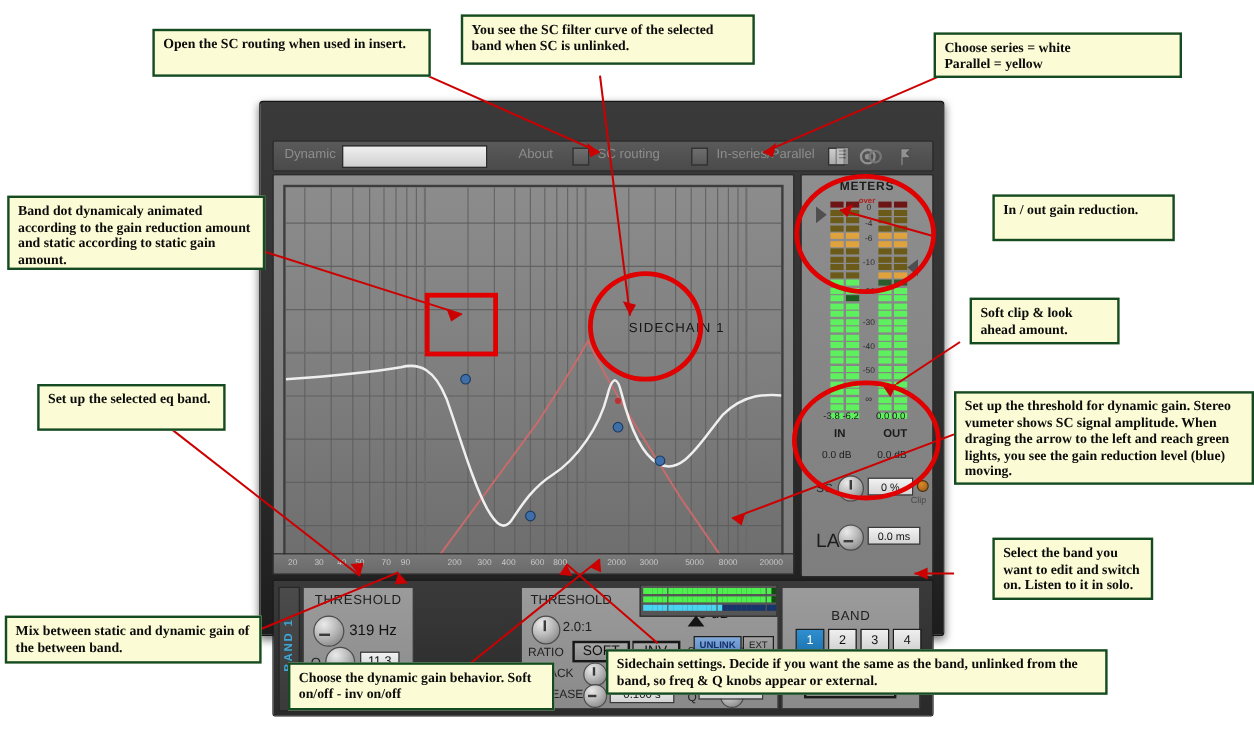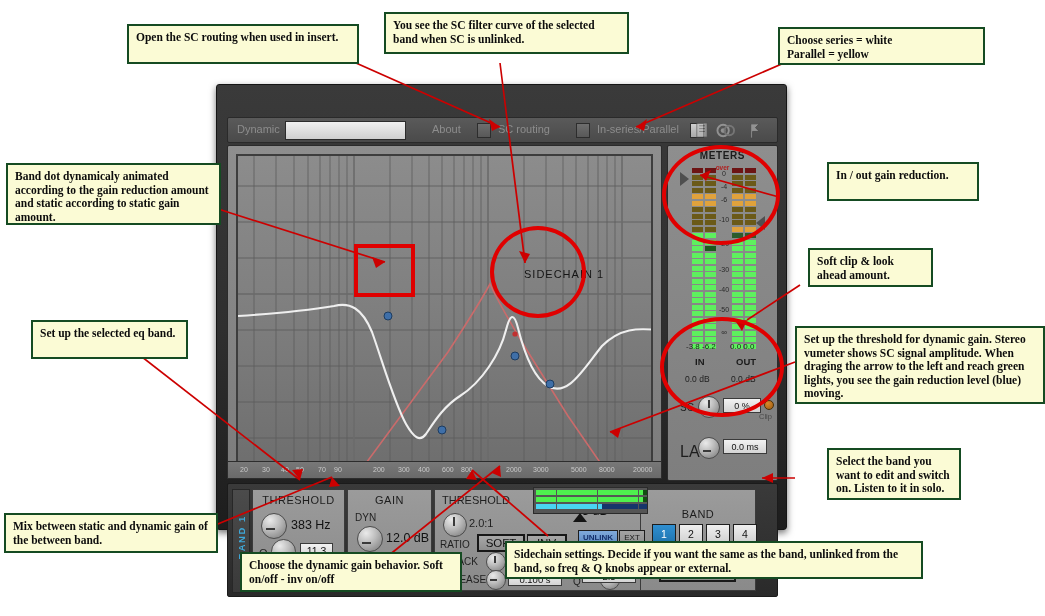--- a/index.html
+++ b/index.html
@@ -418,48 +418,35 @@
 
     <div id="bandtab">
       <span>BAND 1</span>
     </div>
 
     <div class="grp" style="left:24px;width:93px">
       <div class="ghdr">THRESHOLD</div>
       <div class="knob" style="left:8px;top:23px;width:24px;height:24px">
           <i style="left:4px;top:14px;width:9px;height:2px"></i>
         </div>
-      <div class="gv" style="left:38px;top:28px">383 Hz</div>
+      <div class="gv" style="left:38px;top:28px">319 Hz</div>
       <div class="gl" style="left:6px;top:57px;font-size:11px">Q</div>
       <div class="knob" style="left:18px;top:49px;width:23px;height:23px">
           <i style="left:14px;top:14px;width:7px;height:2px;transform:rotate(35deg)"></i>
         </div>
       <div class="rd" style="left:47px;top:53px;width:33px;height:15px;line-height:14px;font-size:10.5px">11.3</div>
       <div class="gl" style="left:5px;top:84px;font-size:8.5px">TYPE</div>
       <div class="typebox" style="left:32px;top:76px;width:25px;height:19px">
         <svg width="25" height="19" viewBox="0 0 25 19">
             <path d="M1 5 L9 5 Q14 5 15 14 L24 14" fill="none" stroke="#f7ddd0" stroke-width="1.6"></path>
           </svg>
       </div>
       <div class="gl" style="left:60px;top:82px;font-size:10.5px">Low</div>
     </div>
 
-    <div class="grp" style="left:119px;width:85px">
-      <div class="ghdr">GAIN</div>
-      <div class="gl" style="left:7px;top:22px;font-size:10px">DYN</div>
-      <div class="knob" style="left:9px;top:36px;width:24px;height:24px">
-          <i style="left:4px;top:15px;width:9px;height:2px"></i>
-        </div>
-      <div class="gv" style="left:38px;top:41px">12.0 dB</div>
-      <div class="knob" style="left:9px;top:62px;width:24px;height:24px">
-          <i style="left:9px;top:4px;width:2px;height:9px"></i>
-        </div>
-      <div class="gv" style="left:38px;top:67px">0.0 dB</div>
-      <div class="gl" style="left:7px;top:87px;font-size:10px">STATIC</div>
-    </div>
 
     <div class="grp" style="left:206px;width:215px">
       <div class="gl" style="left:7px;top:4px;font-size:11px">THRESHOLD</div>
       <div class="gv" style="left:136px;top:14px;font-size:12.5px">-43 dB</div>
 
       <div class="knob" style="left:8px;top:23px;width:22px;height:22px">
           <i style="left:9px;top:3px;width:2px;height:9px"></i>
         </div>
       <div class="gl" style="left:34px;top:27px;font-size:11px">2.0:1</div>
       <div class="gl" style="left:5px;top:49px;font-size:10px">RATIO</div>
@@ -485,21 +472,21 @@
       <div class="knob" style="left:165px;top:62px;width:18px;height:18px">
           <i style="left:7px;top:3px;width:2px;height:7px"></i>
         </div>
 
       <div class="gl" style="left:138px;top:86px;font-size:10px">Q</div>
       <div class="knob" style="left:165px;top:80px;width:18px;height:18px">
           <i style="left:3px;top:8px;width:7px;height:2px"></i>
         </div>
     </div>
 
-    <div class="grp" style="left:412px;width:116px">
+    <div class="grp" style="left:423px;width:116px">
       <div class="ghdr" style="top:18px">BAND</div>
       <div class="bandbtn sel" style="left:11px;top:34px">1</div>
       <div class="bandbtn" style="left:38px;top:34px">2</div>
       <div class="bandbtn" style="left:65px;top:34px">3</div>
       <div class="bandbtn" style="left:92px;top:34px">4</div>
       <div class="onbtn" style="left:11px;top:54px">on</div>
       <div class="onbtn" style="left:38px;top:54px">on</div>
       <div class="onbtn" style="left:65px;top:54px">on</div>
       <div class="onbtn" style="left:92px;top:54px">on</div>
       <div id="audition">AUDITION</div>

